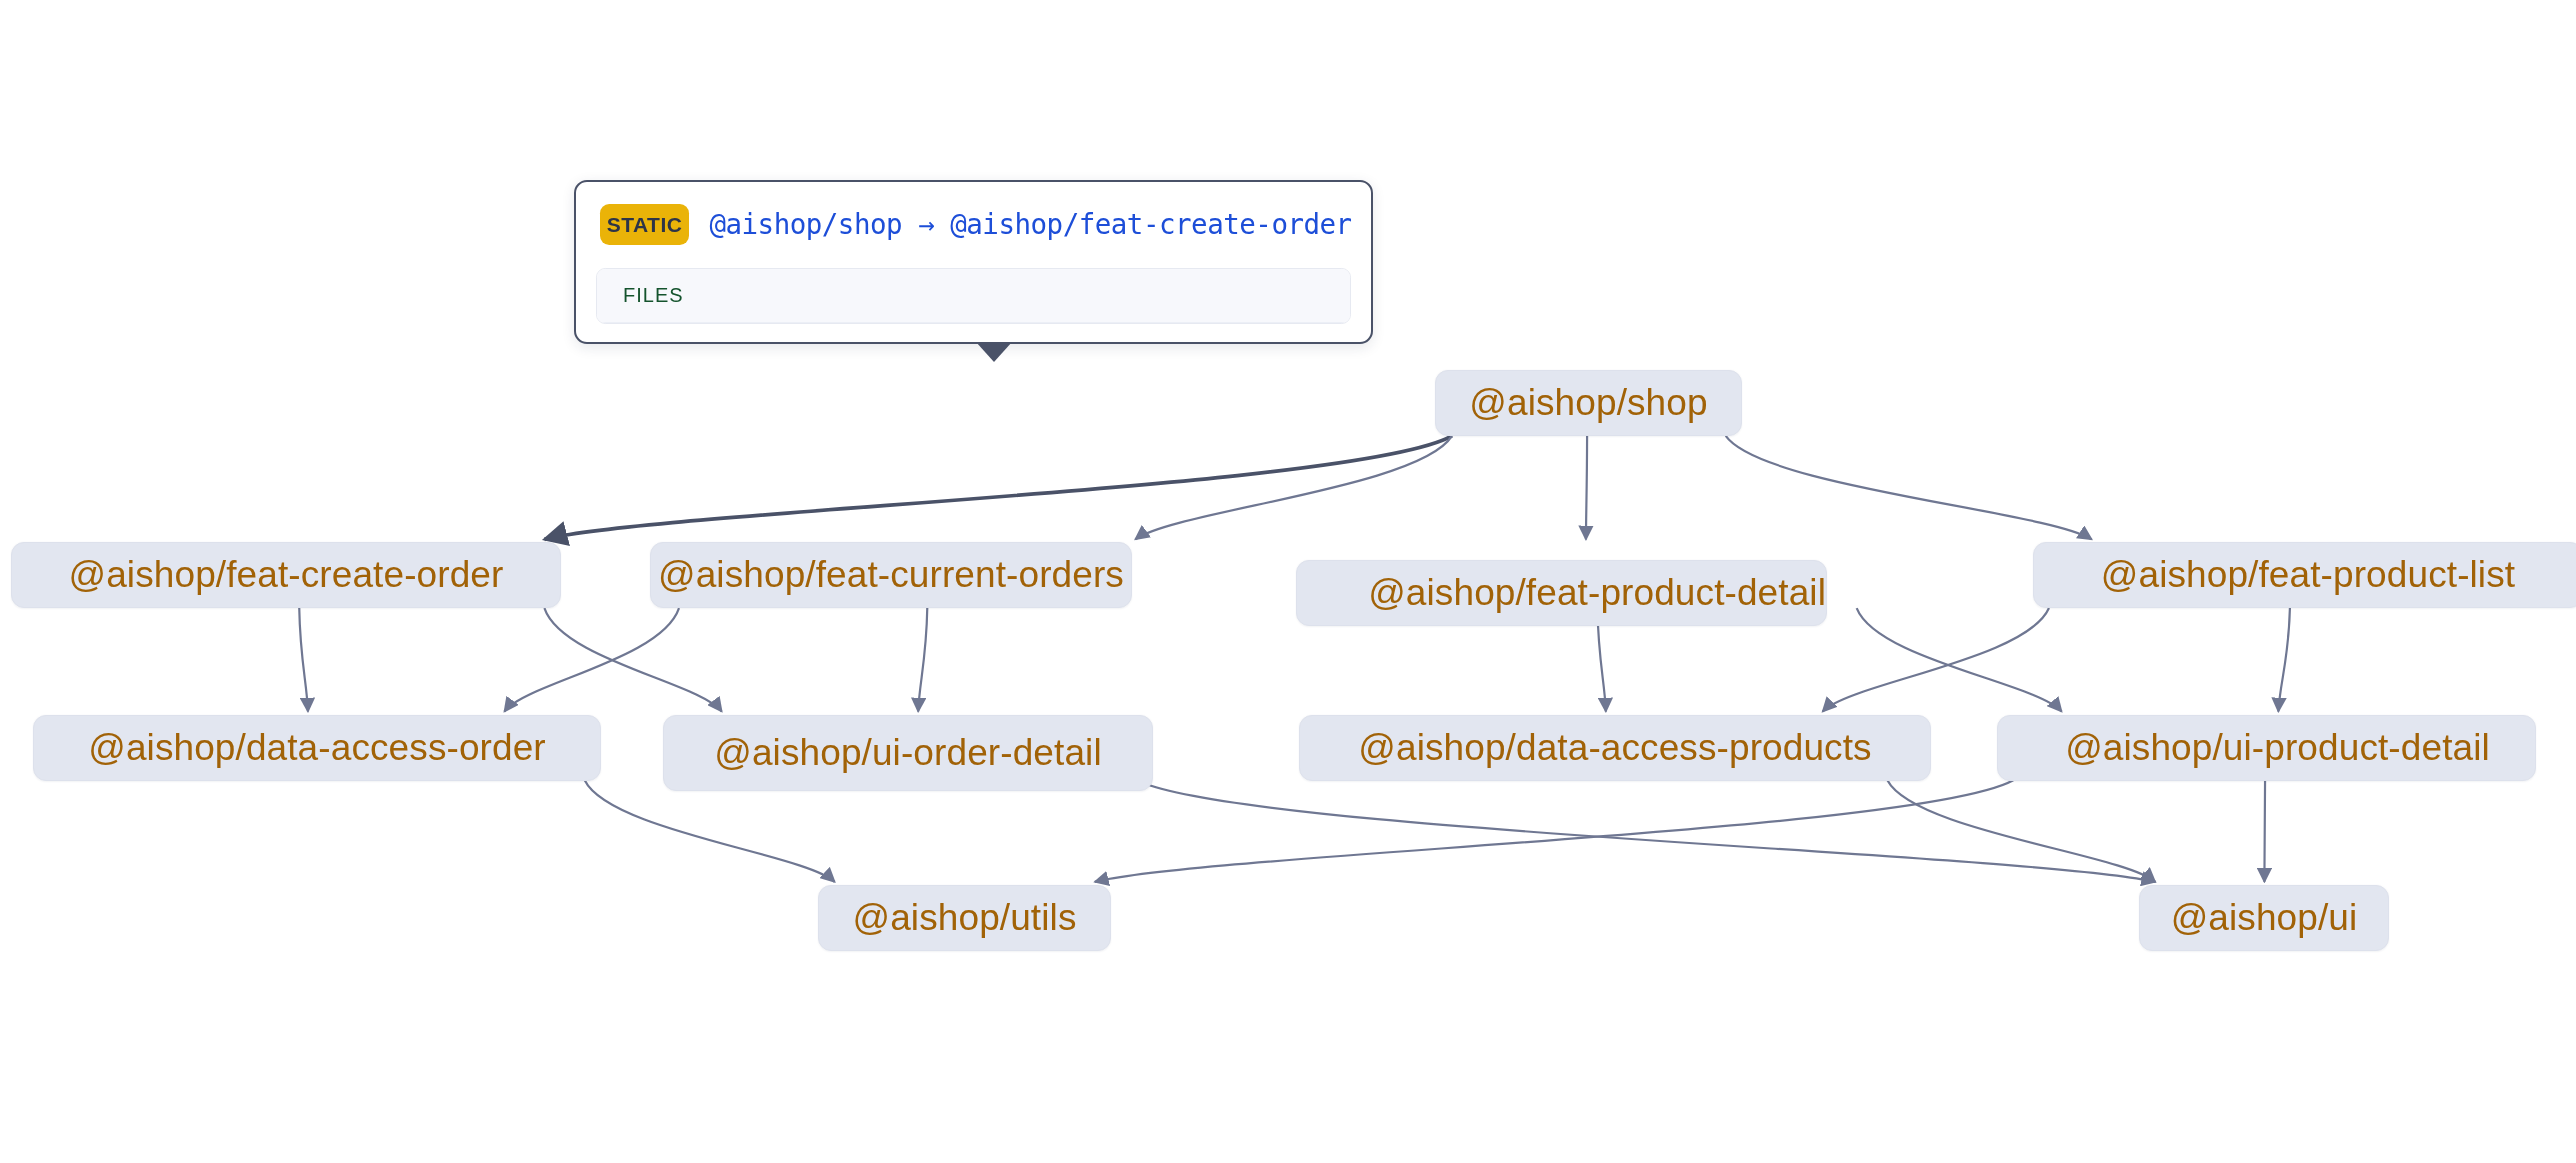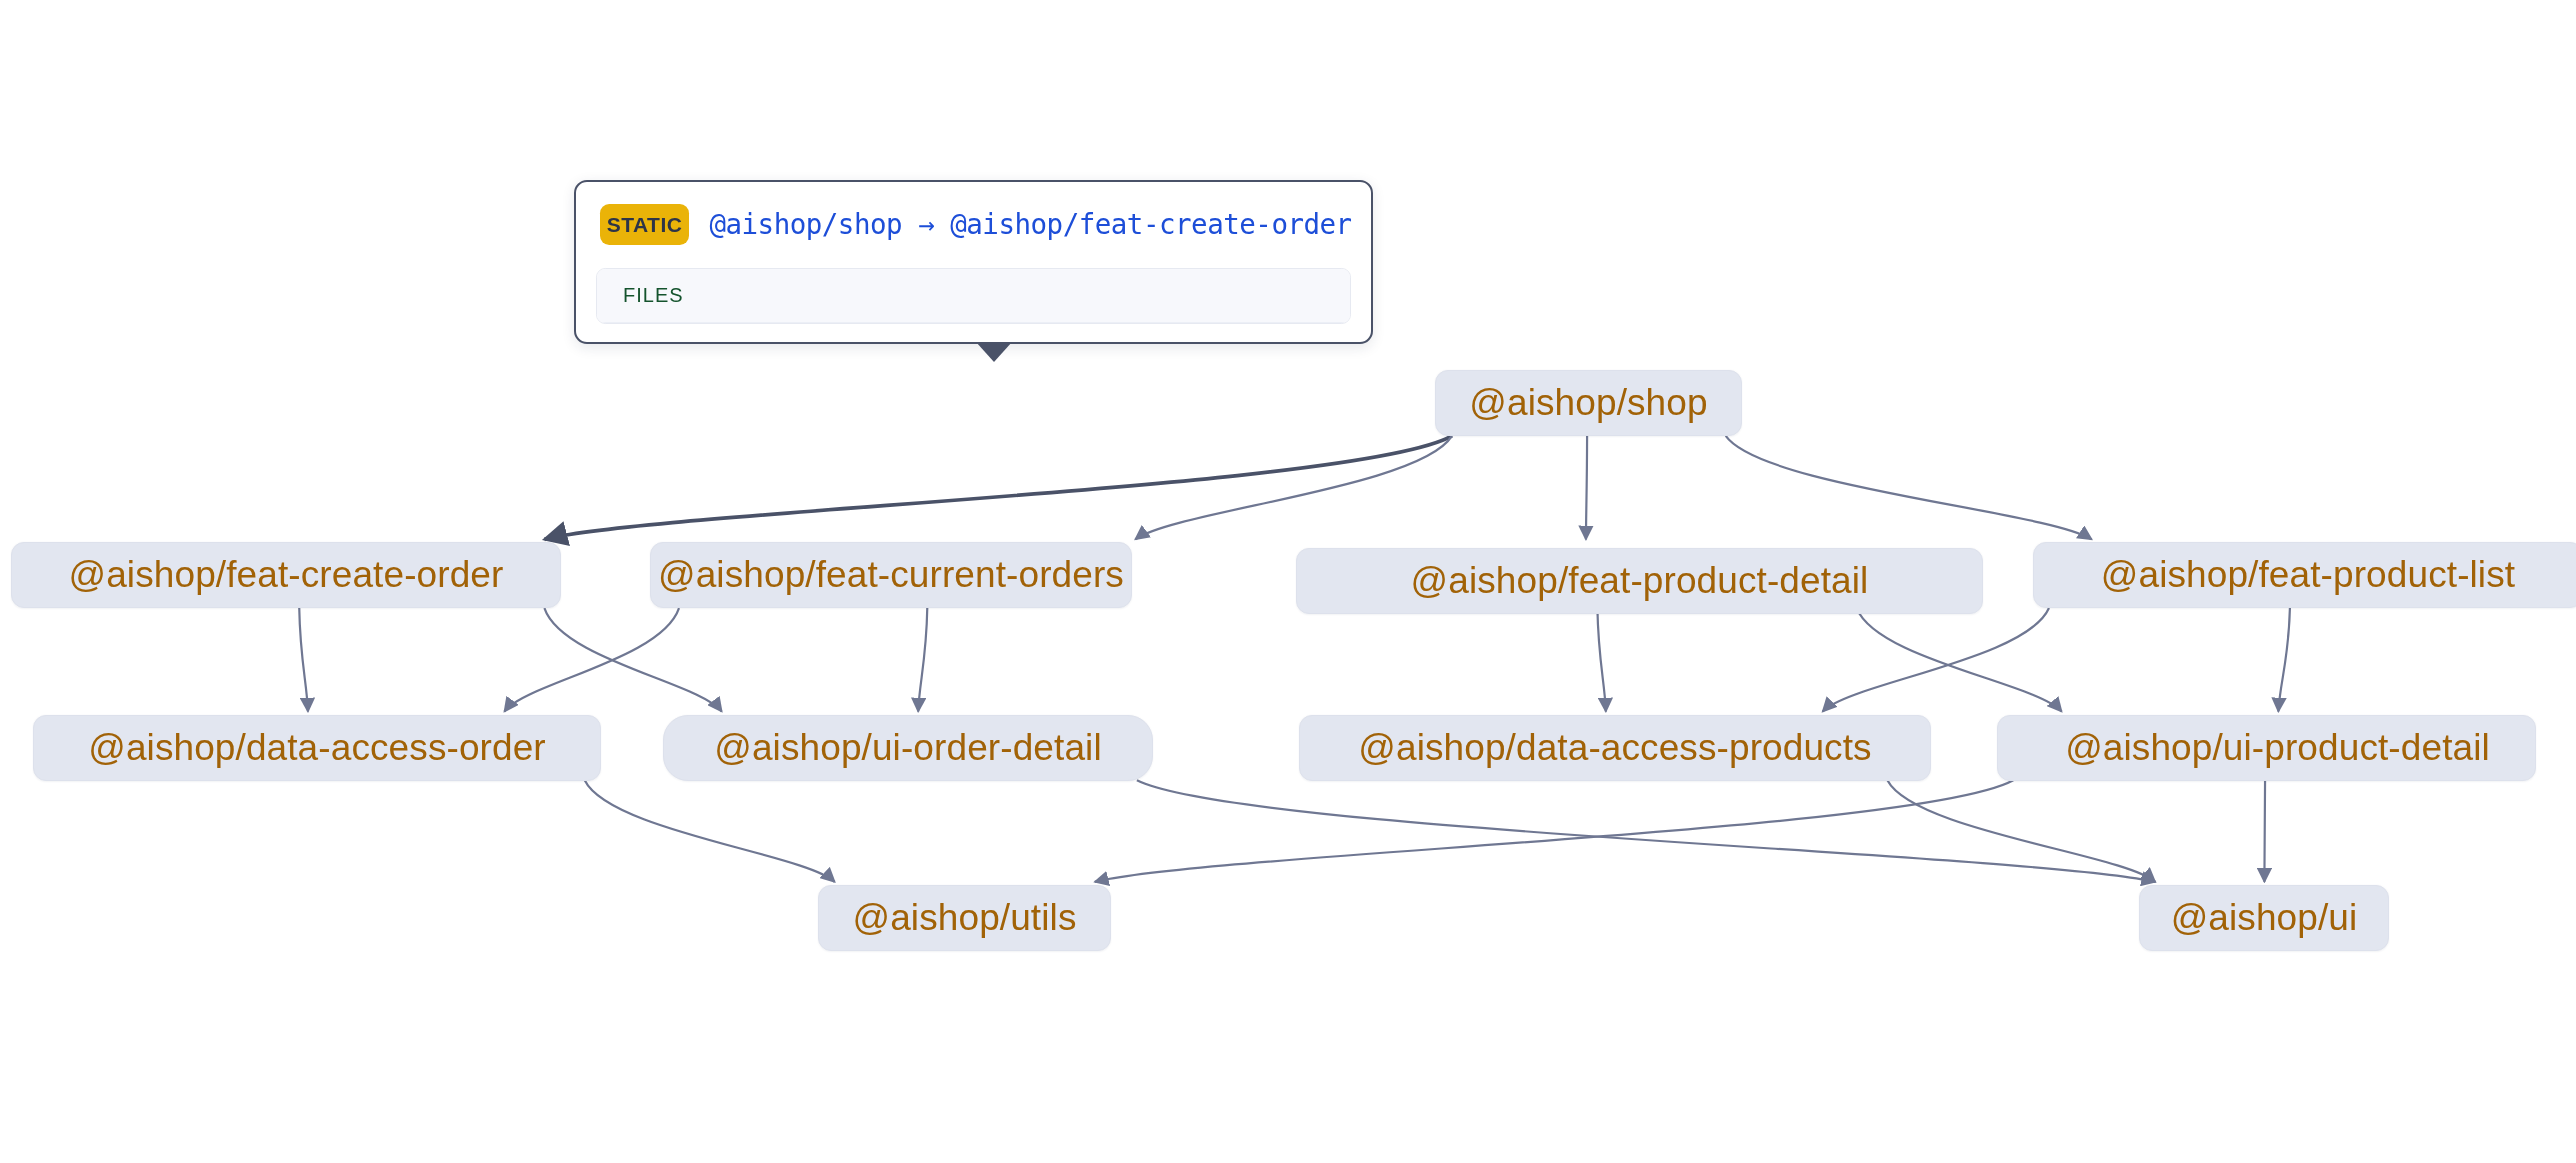--- a/index.html
+++ b/index.html
@@ -142,30 +142,30 @@
   <div id="node-layer">
       <div class="node" style="left: 1435px; top: 370px; width: 307px; height: 66px;">
         <span class="node-label">@aishop/shop</span>
       </div>
       <div class="node" style="left: 11px; top: 542px; width: 550px; height: 66px;">
         <span class="node-label">@aishop/feat-create-order</span>
       </div>
       <div class="node" style="left: 650px; top: 542px; width: 482px; height: 66px;">
         <span class="node-label">@aishop/feat-current-orders</span>
       </div>
-      <div class="node" style="left: 1296px; top: 548px; width: 687px; height: 66px;">
+      <div class="node" style="left: 1296px; top: 560px; width: 531px; height: 66px; justify-content: flex-end;">
         <span class="node-label">@aishop/feat-product-detail</span>
       </div>
       <div class="node" style="left: 2033px; top: 542px; width: 550px; height: 66px;">
         <span class="node-label">@aishop/feat-product-list</span>
       </div>
       <div class="node" style="left: 33px; top: 715px; width: 568px; height: 66px; text-align: right;">
         <span class="node-label">@aishop/data-access-order</span>
       </div>
-      <div class="node" style="left: 663px; top: 715px; width: 490px; height: 66px; border-radius: 25px;">
+      <div class="node" style="left: 663px; top: 715px; width: 490px; height: 76px;">
         <span class="node-label">@aishop/ui-order-detail</span>
       </div>
       <div class="node" style="left: 1299px; top: 715px; width: 632px; height: 66px;">
         <span class="node-label">@aishop/data-access-products</span>
       </div>
       <div class="node" style="left: 1997px; top: 715px; width: 539px; height: 66px; padding-left: 22px;">
         <span class="node-label">@aishop/ui-product-detail</span>
       </div>
       <div class="node" style="left: 818px; top: 885px; width: 293px; height: 66px;">
         <span class="node-label">@aishop/utils</span>

